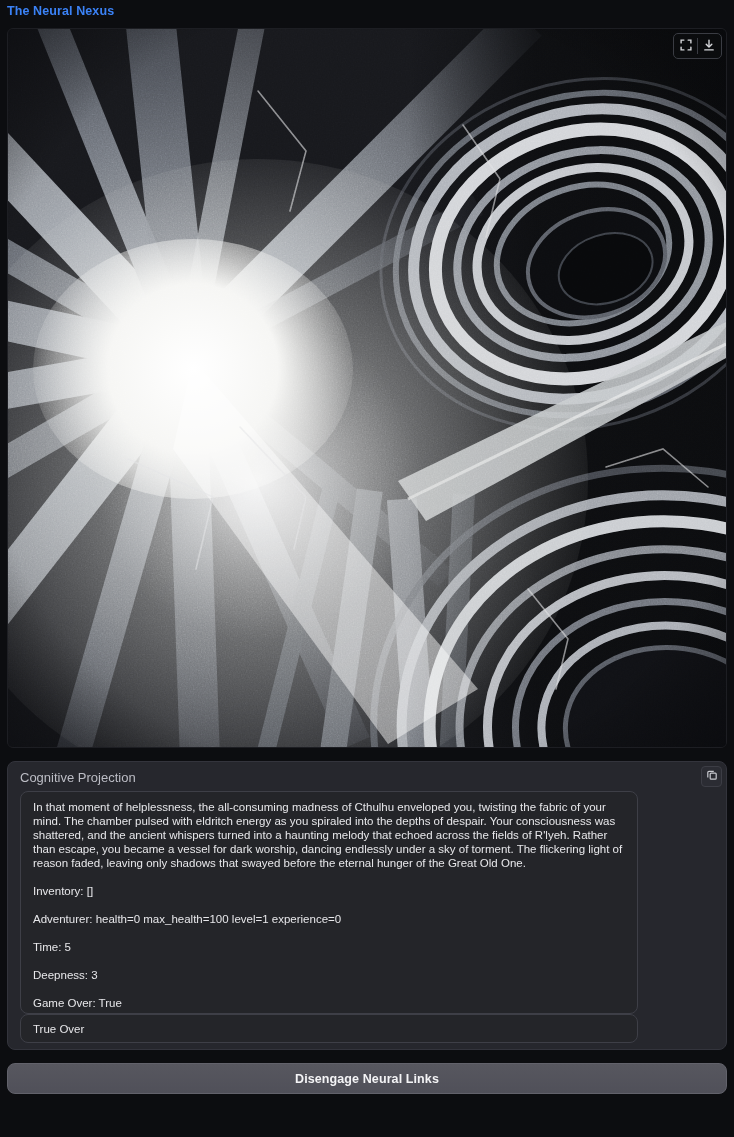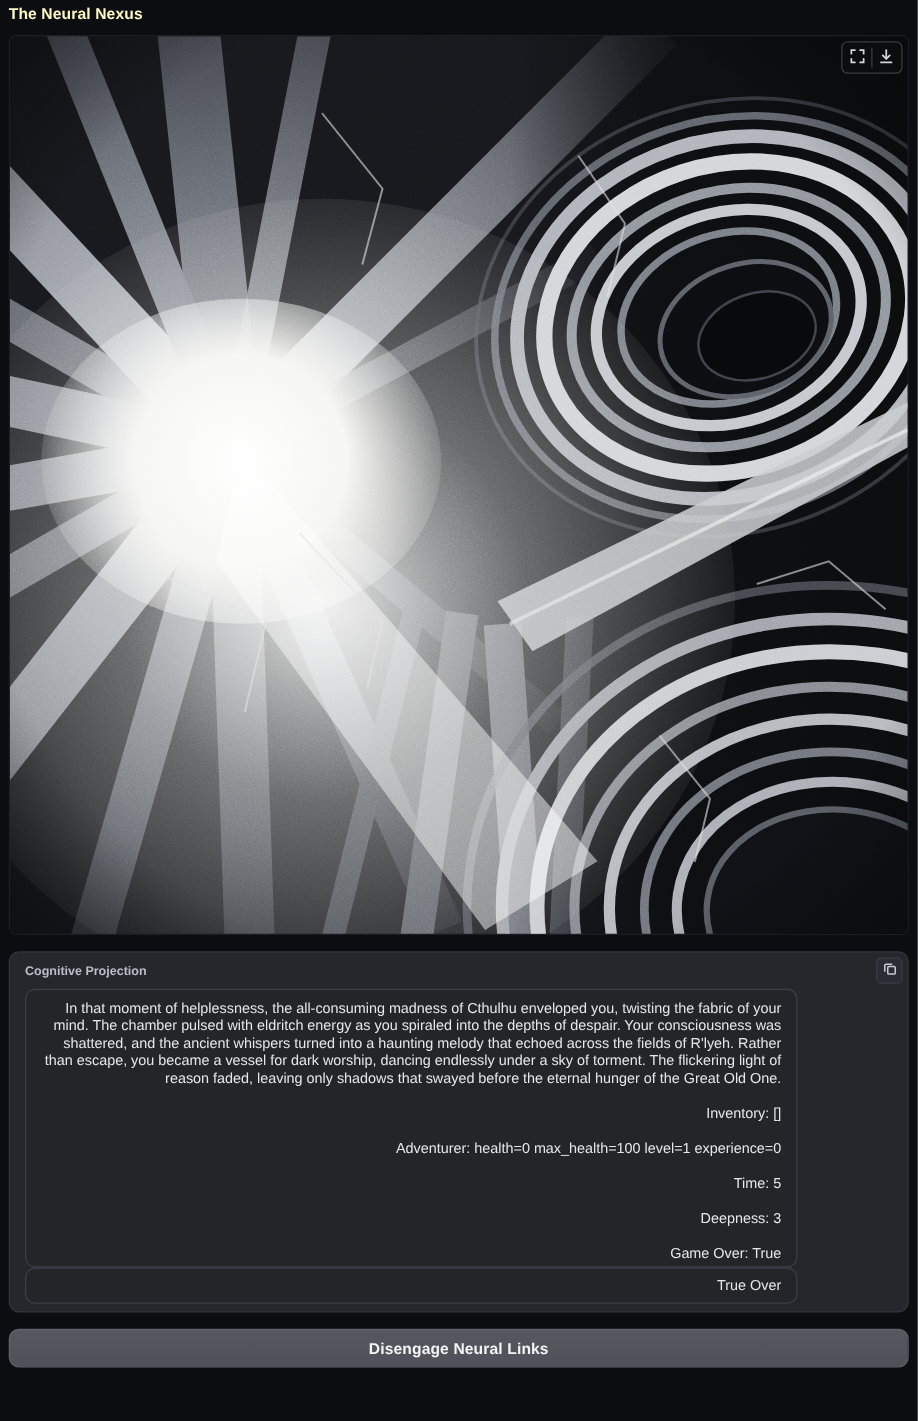--- a/index.html
+++ b/index.html
@@ -6,21 +6,21 @@
   html, body { width: 734px; }
   body {
     background: #0c0d10;
     font-family: "Liberation Sans", "DejaVu Sans", sans-serif;
     padding: 4px 7px 9px 7px;
     color: #e7e7ea;
   }
   .page-title {
     font-size: 12.5px;
     font-weight: 700;
-    color: #fef9c3;
+    color: #3b82f6;
     line-height: 14px;
     margin-bottom: 10px;
     letter-spacing: .1px;
   }
   
   .image-block {
     position: relative;
     width: 720px;
     height: 720px;
     border-radius: 6px;
@@ -50,25 +50,25 @@
   .panel {
     position: relative;
     margin-top: 13px;
     width: 720px;
     background: #26272d;
     border: 1px solid #33343c;
     border-radius: 8px;
     padding: 8px 12px 6px 12px;
   }
   .field-label {
-    font-size: 10px;
+    font-size: 13px;
     color: #bcbdc5;
     line-height: 15px;
     margin-bottom: 6px;
-    font-weight: 700;
+    font-weight: 400;
   }
   .copy-btn {
     position: absolute;
     top: 4px; right: 4px;
     width: 21px; height: 21px;
     display: flex; align-items: center; justify-content: center;
     background: #2b2c33;
     border: 1px solid #3c3d45;
     border-radius: 4px;
     color: #c9cad0;
@@ -78,21 +78,20 @@
     width: 618px;
     background: #242529;
     border: 1px solid #3e3f47;
     border-radius: 8px;
     padding: 8px 12px;
     font-size: 11.5px;
     line-height: 14px;
     color: #e7e7ea;
     white-space: pre-wrap;
     overflow: hidden;
-    text-align: right;
   }
   .textarea.large { height: 223px; }
   .textarea.small { height: 29px; padding: 7px 12px; }
   .imprint-label { margin-top: 14px; }
   
   .action-btn {
     display: block;
     margin-top: 13px;
     width: 720px;
     height: 31px;

